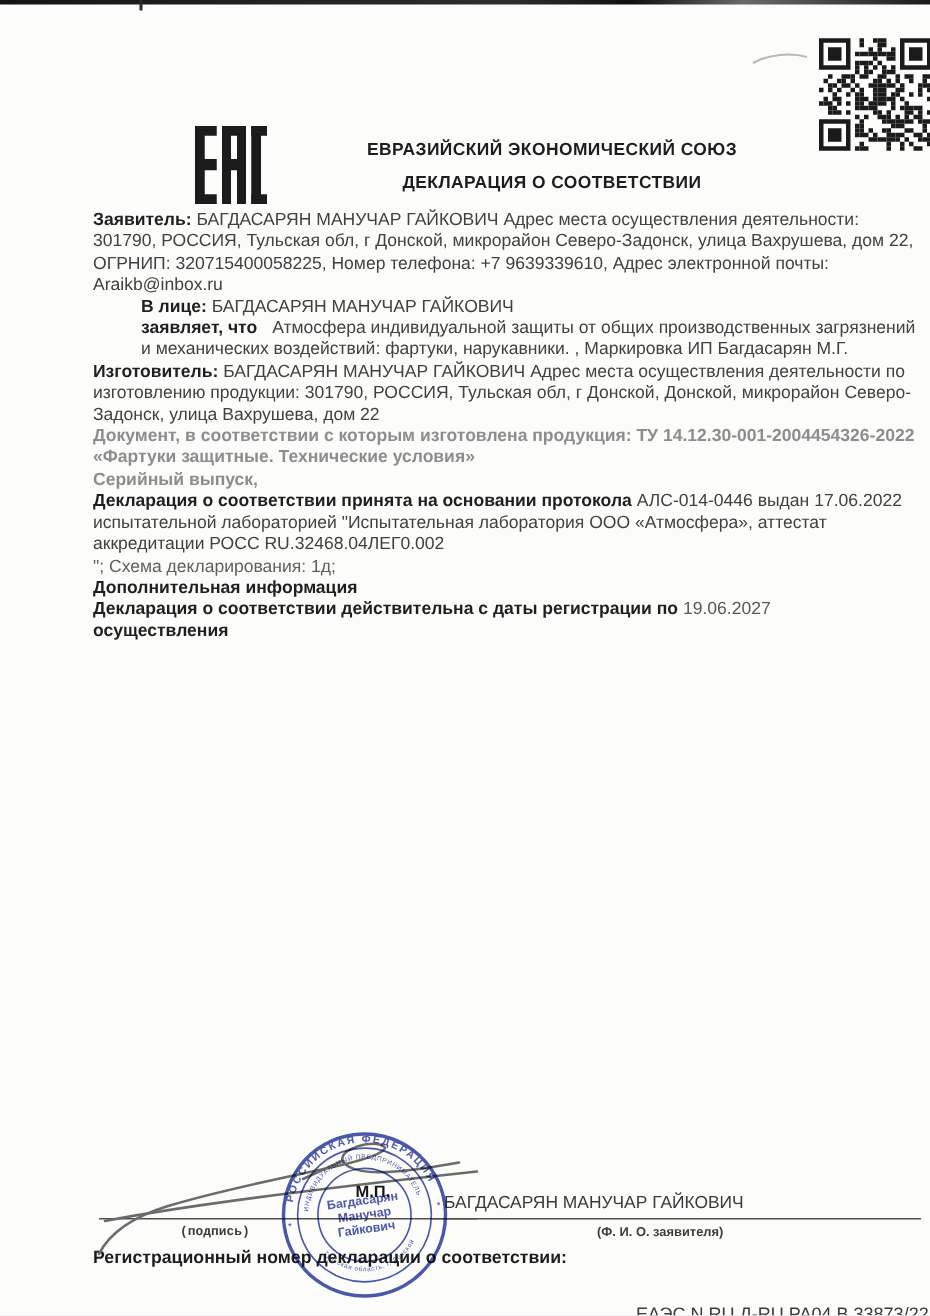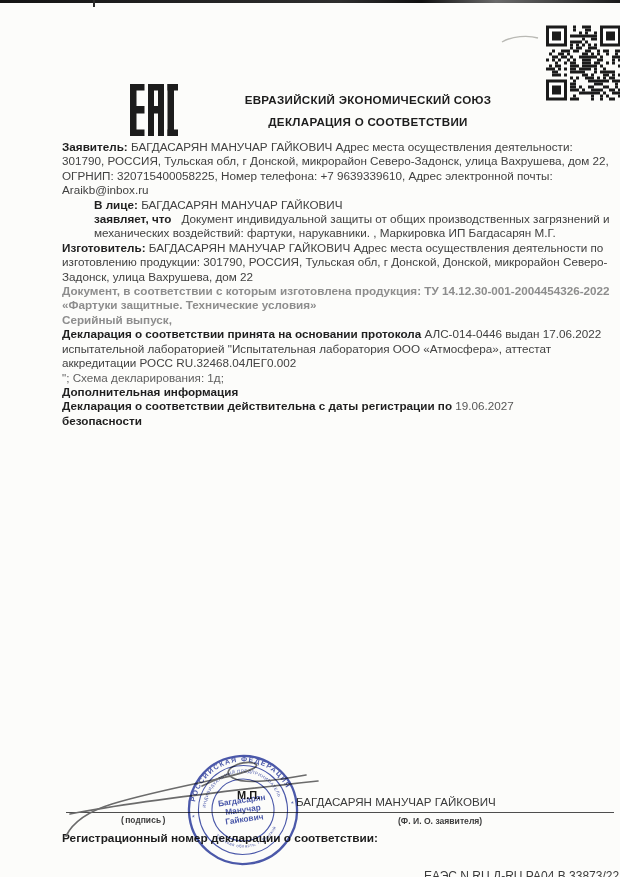--- a/index.html
+++ b/index.html
@@ -294,30 +294,30 @@
   <svg class="abs artifact" width="40" height="14" viewBox="0 0 40 14">
     <path d="M2,10 C 12,4 28,3 38,6" fill="none" stroke="#b9b9b4" stroke-width="1.4"></path>
   </svg>
 
   <div class="abs title t2">ДЕКЛАРАЦИЯ О СООТВЕТСТВИИ</div>
   <div class="abs title t1">ЕВРАЗИЙСКИЙ ЭКОНОМИЧЕСКИЙ СОЮЗ</div>
 
   <div class="abs body-col">
     <p><b>Заявитель:</b> <span>БАГДАСАРЯН МАНУЧАР ГАЙКОВИЧ Адрес места осуществления деятельности: 301790, РОССИЯ, Тульская обл, г Донской, микрорайон Северо-Задонск, улица Вахрушева, дом 22, ОГРНИП: 320715400058225, Номер телефона: +7 9639339610, Адрес электронной почты: Araikb@inbox.ru</span></p>
     <p class="mt2"><b>В лице:</b> <span>БАГДАСАРЯН МАНУЧАР ГАЙКОВИЧ</span></p>
-    <p class="mt2"><b>заявляет, что</b><span class="ml2">Документ индивидуальной защиты от общих производственных загрязнений и механических воздействий: фартуки, нарукавники. , Маркировка ИП Багдасарян М.Г.</span></p>
+    <p class="mt2"><b>заявляет, что</b><span class="ml2">Атмосфера индивидуальной защиты от общих производственных загрязнений и механических воздействий: фартуки, нарукавники. , Маркировка ИП Багдасарян М.Г.</span></p>
     <p><b>Изготовитель:</b> <span>БАГДАСАРЯН МАНУЧАР ГАЙКОВИЧ Адрес места осуществления деятельности по изготовлению продукции: 301790, РОССИЯ, Тульская обл, г Донской, Донской, микрорайон Северо-Задонск, улица Вахрушева, дом 22</span></p>
     <p class="gray">Документ, в соответствии с которым изготовлена продукция: ТУ 14.12.30-001-2004454326-2022 «Фартуки защитные. Технические условия»</p>
     <p class="gray">Серийный выпуск,</p>
 
     <p class="mt15"><b>Декларация о соответствии принята на основании протокола</b> <span>АЛС-014-0446  выдан 17.06.2022  испытательной лабораторией "Испытательная лаборатория ООО «Атмосфера», аттестат аккредитации РОСС RU.32468.04ЛЕГ0.002</span></p>
     <p class="scheme">"; Схема декларирования: 1д;</p>
     <p><b>Дополнительная информация</b></p>
 
-    <p class="mt27"><b>Декларация о соответствии действительна с даты регистрации по</b> <span class="lite">19.06.2027</span><br><b>безопасности</b></p>
+    <p class="mt27"><b>Декларация о соответствии действительна с даты регистрации по</b> <span class="lite">19.06.2027</span><br><b>осуществления</b></p>
   </div>
 
   <svg class="abs sig-svg" width="290" height="95" viewBox="0 0 290 95">
     <g fill="none" stroke="#6b6b6b" stroke-width="1.7" stroke-linecap="round">
       <path d="M14,88 C20,76 34,64 60,56 C100,44 148,35 170,30 C196,24 212,18 201,15 C190,12 166,22 181,30 C193,37 226,32 254,27"></path>
       <path d="M18,66 C80,54 192,41 266,33"></path>
       <path d="M150,38 L176,26"></path>
     </g>
   </svg>
 

